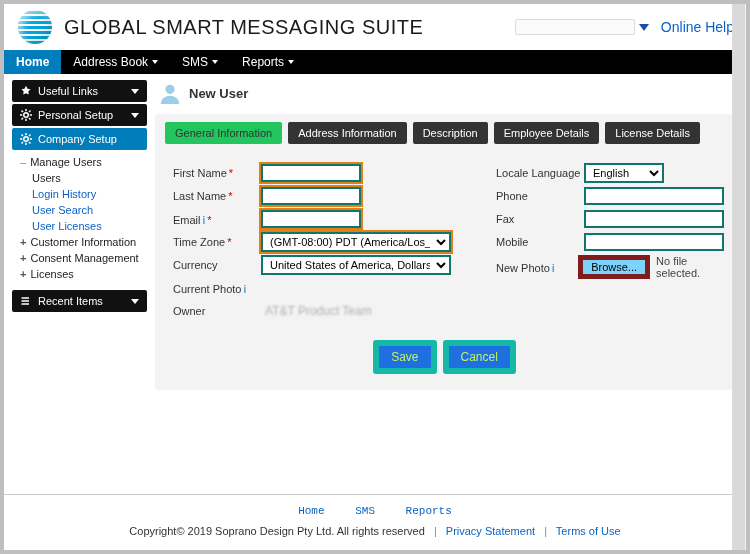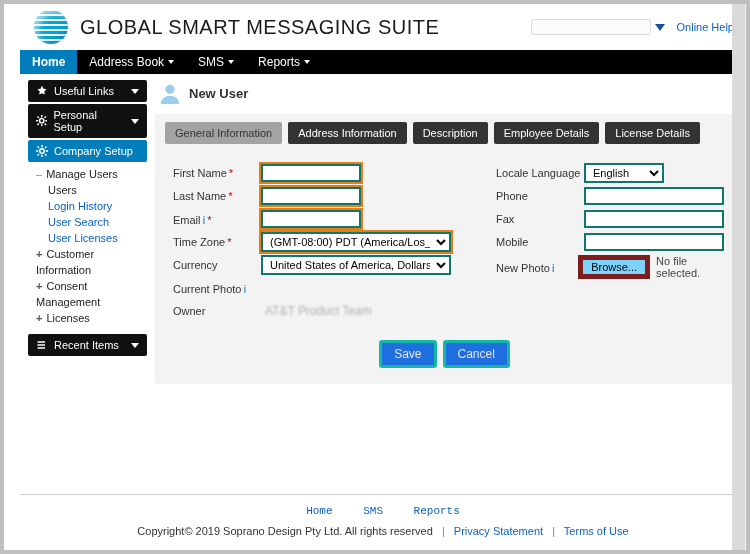--- a/index.html
+++ b/index.html
@@ -32,21 +32,20 @@
     border: 4px solid #bfbfbf;
     background: #fff;
     position: relative;
     overflow: hidden;
     display: flex;
     flex-direction: column;
   }
   .scroll-area {
     flex: 1;
     overflow-y: auto;
-    padding-left: 16px;
   }
   
   .header {
     display: flex;
     align-items: center;
     padding: 6px 12px 6px 14px;
     gap: 12px;
   }
   .logo-sphere {
     width: 34px; height: 34px; border-radius: 50%;
@@ -58,21 +57,21 @@
     font-size: 20px;
     letter-spacing: .5px;
     font-weight: 400;
     color: #1b1b1b;
   }
   .header-right {
     margin-left: auto;
     display: flex;
     align-items: center;
     gap: 12px;
-    font-size: 11px;
+    font-size: 14px;
   }
   .user-chip {
     width: 120px; height: 16px;
     border: 1px solid #dcdcdc;
     border-radius: 2px;
     background: #fbfbfb;
   }
   .chip-row { display:flex; align-items:center; gap:4px; }
   .caret-down {
     display:inline-block; width:0;height:0;
@@ -137,21 +136,21 @@
   }
   .panel {
     background: var(--panel-bg);
     border-radius: 2px; padding: 2px 10px 16px 10px;
   }
   .tabs-row { display:flex; gap:6px; padding: 6px 0 10px 0; align-items:flex-end;}
   .tab {
     background:#333; color:#fff; padding:5px 10px; font-size:11px;
     border-radius:2px; cursor:pointer;
   }
-  .tab.active { background:#a3a3a3; color:#333;}
+  .tab.active { background:#22c55e; color:#333;}
 
   .form-grid { display:flex; gap:45px; padding: 6px 0 2px 8px;}
   .col { flex:1; }
   .row { display:flex; align-items:center; margin: 3px 0; min-height:20px;}
   .label { width: 88px; color:#333; font-size:11px;}
   .req { color:#c00; margin-left:2px;}
   .hint { color: var(--att-blue); font-size:11px; margin-left:2px; cursor:default; }
   input.text, select.sel {
     font-size:11px; padding:1px 3px; border:2px solid #0f766e; background:#fff;
   }
@@ -170,21 +169,21 @@
   .file-row { display:flex; align-items:center; gap:6px;}
   .browse-btn {
     background:#7dd3fc; border:5px solid #7f1d1d; padding:1px 8px; font-size:11px;
   }
   .nofile { color:#444; font-size:11px;}
 
   .buttons-row {
     display:flex; justify-content:center; gap:6px; margin-top:14px;
   }
   .btn {
-    background: var(--btn-primary); color:#e5e5e5; border:3px solid #14b8a6;
+    background: var(--btn-primary); color:#bef264; border:6px solid #14b8a6;
     padding:4px 12px; font-size:12px; border-radius:3px; cursor:pointer;
   }
 
   
   .footer {
     border-top:1px solid #ccc;
     padding-top:10px; margin-top:auto;
     text-align:center; font-size:11px; color:#333;
   }
   .footer .links { margin-bottom:6px;font-family:Liberation Mono, monospace;}

